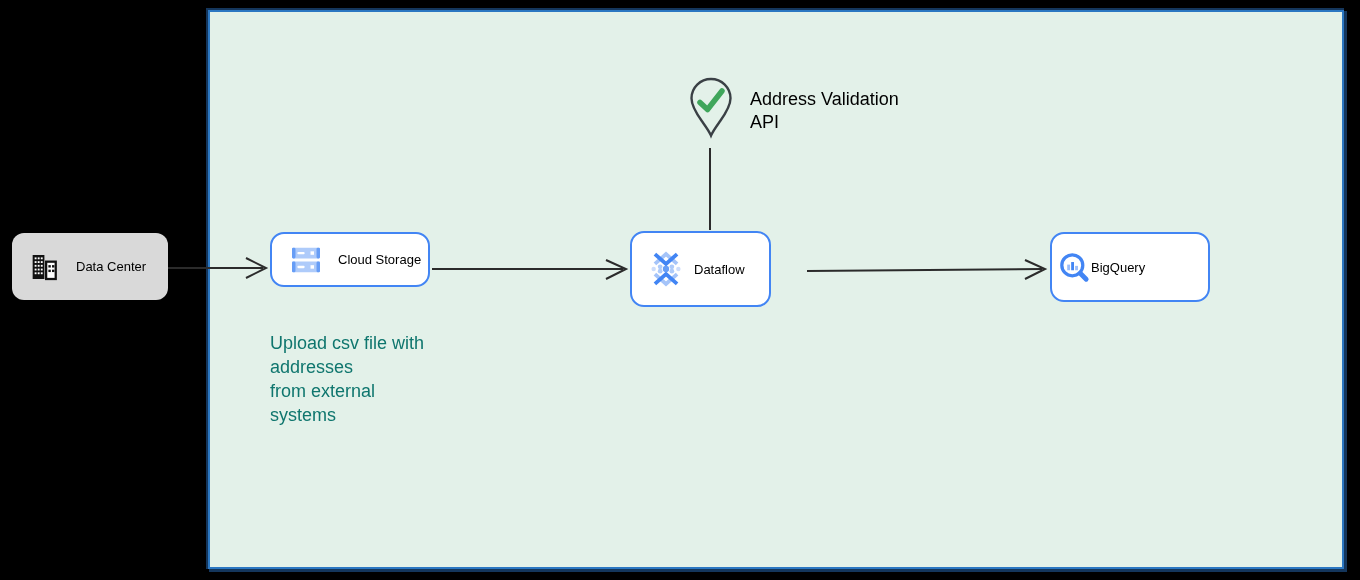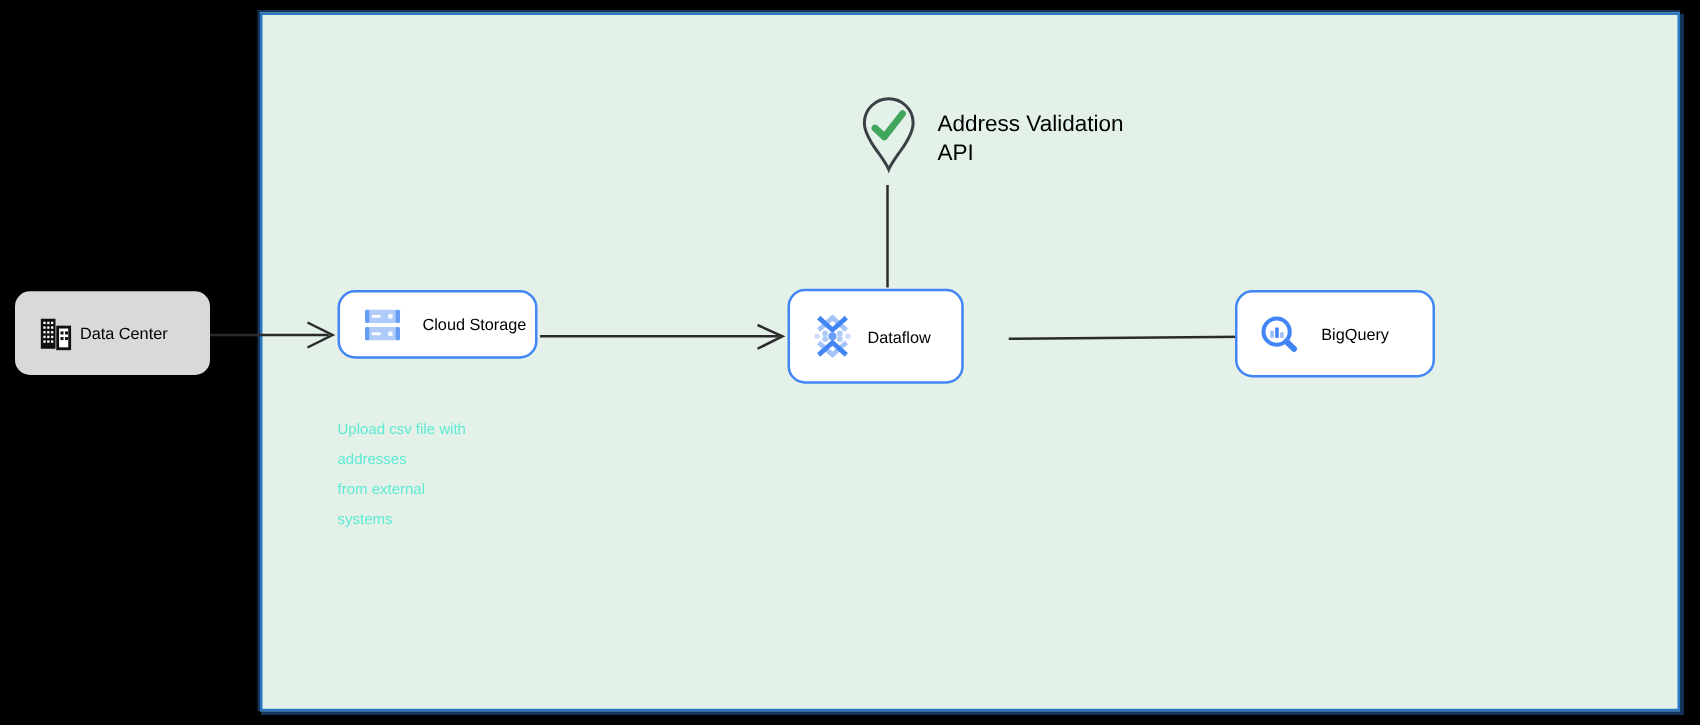--- a/index.html
+++ b/index.html
@@ -14,31 +14,31 @@
   }
   .connectors{position:absolute;left:0;top:0;width:1360px;height:580px;pointer-events:none;}
   .node{
     position:absolute;display:flex;align-items:center;box-sizing:border-box;
     background:#fff;border:2px solid #4285f4;border-radius:14px;
   }
   .node .icon{flex:0 0 auto;display:block;}
   .node .label{font-size:13px;color:#000;white-space:nowrap;}
   .node-datacenter{
     left:12px;top:233px;width:156px;height:67px;background:#d9d9d9;
-    border:none;border-radius:12px;padding-left:16px;gap:4px;
+    border:none;border-radius:12px;padding-left:16px;gap:16px;
   }
   .node-cloudstorage{left:270px;top:232px;width:160px;height:55px;padding-left:18px;gap:16px;}
   .node-dataflow{left:630px;top:231px;width:141px;height:76px;padding-left:15px;gap:9px;}
-  .node-bigquery{left:988px;top:232px;width:160px;height:70px;padding-left:16px;gap:17px;}
+  .node-bigquery{left:1050px;top:232px;width:160px;height:70px;padding-left:5px;gap:0;}
   .pin{position:absolute;left:688px;top:77px;width:46px;height:62px;}
   .api-label{
     position:absolute;left:750px;top:88px;font-size:18px;line-height:23px;
     color:#000;white-space:pre-line;
   }
-  .annotation{position:absolute;font-size:12px;line-height:24px;color:#5eead4;white-space:pre-line;}
+  .annotation{position:absolute;font-size:18px;line-height:24px;color:#0f766e;white-space:pre-line;}
   .annotation-upload{left:270px;top:331px;width:230px;}
   .annotation-process{left:570px;top:330px;}
   .annotation-store{left:990px;top:330px;}
 </style>
 </head>
 <body>
 
 <div class="canvas">
 
   <div class="panel"></div>

